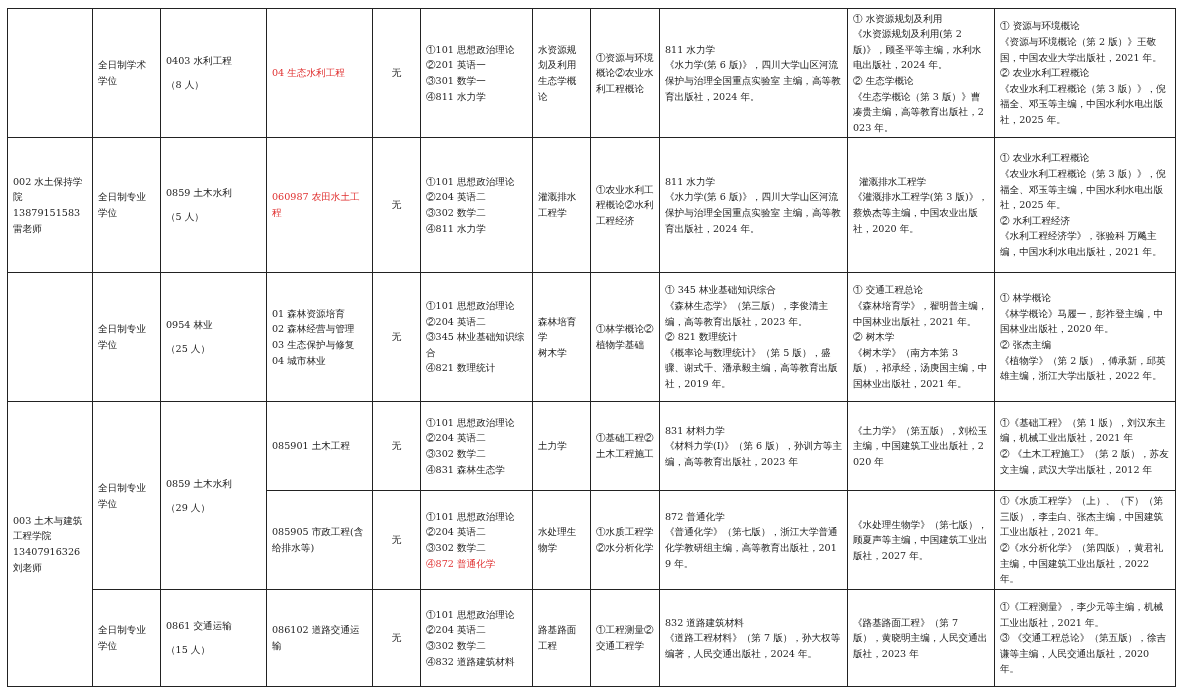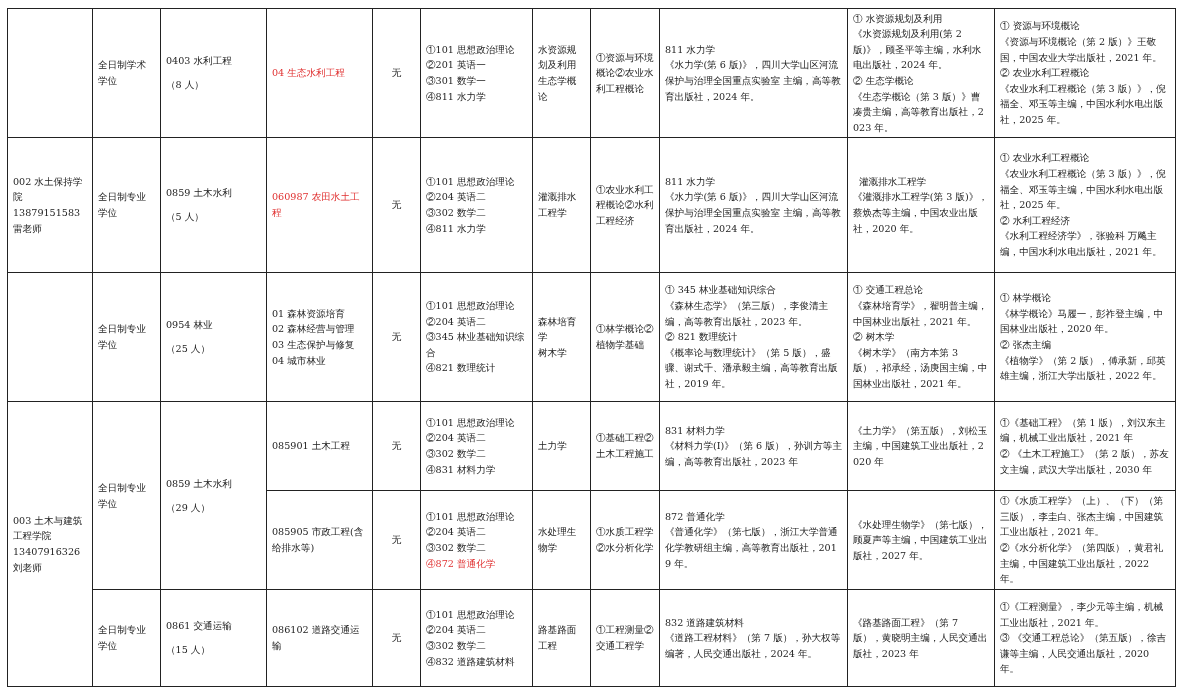--- a/index.html
+++ b/index.html
@@ -170,34 +170,34 @@
         <span class="line">（29 人）</span>
       </td>
       <td>
         <span class="line">085901 土木工程</span>
       </td>
       <td class="center">无</td>
       <td>
         <span class="line">①101 思想政治理论</span>
         <span class="line">②204 英语二</span>
         <span class="line">③302 数学二</span>
-        <span class="line">④831 材料力学</span>
+        <span class="line">④831 森林生态学</span>
       </td>
       <td>土力学</td>
       <td>①基础工程②土木工程施工</td>
       <td>
         <span class="line">831 材料力学</span>
         <span class="line">《材料力学(I)》（第 6 版），孙训方等主编，高等教育出版社，2023 年</span>
       </td>
       <td>
         <span class="line">《土力学》（第五版），刘松玉主编，中国建筑工业出版社，2020 年</span>
       </td>
       <td>
         <span class="line">①《基础工程》（第 1 版），刘汉东主编，机械工业出版社，2021 年</span>
-        <span class="line">② 《土木工程施工》（第 2 版），苏友文主编，武汉大学出版社，2030 年</span>
+        <span class="line">② 《土木工程施工》（第 2 版），苏友文主编，武汉大学出版社，2012 年</span>
       </td>
     </tr>
 
     <tr style="height:99px">
       <td>
         <span class="line">085905 市政工程(含给排水等)</span>
       </td>
       <td class="center">无</td>
       <td>
         <span class="line">①101 思想政治理论</span>

